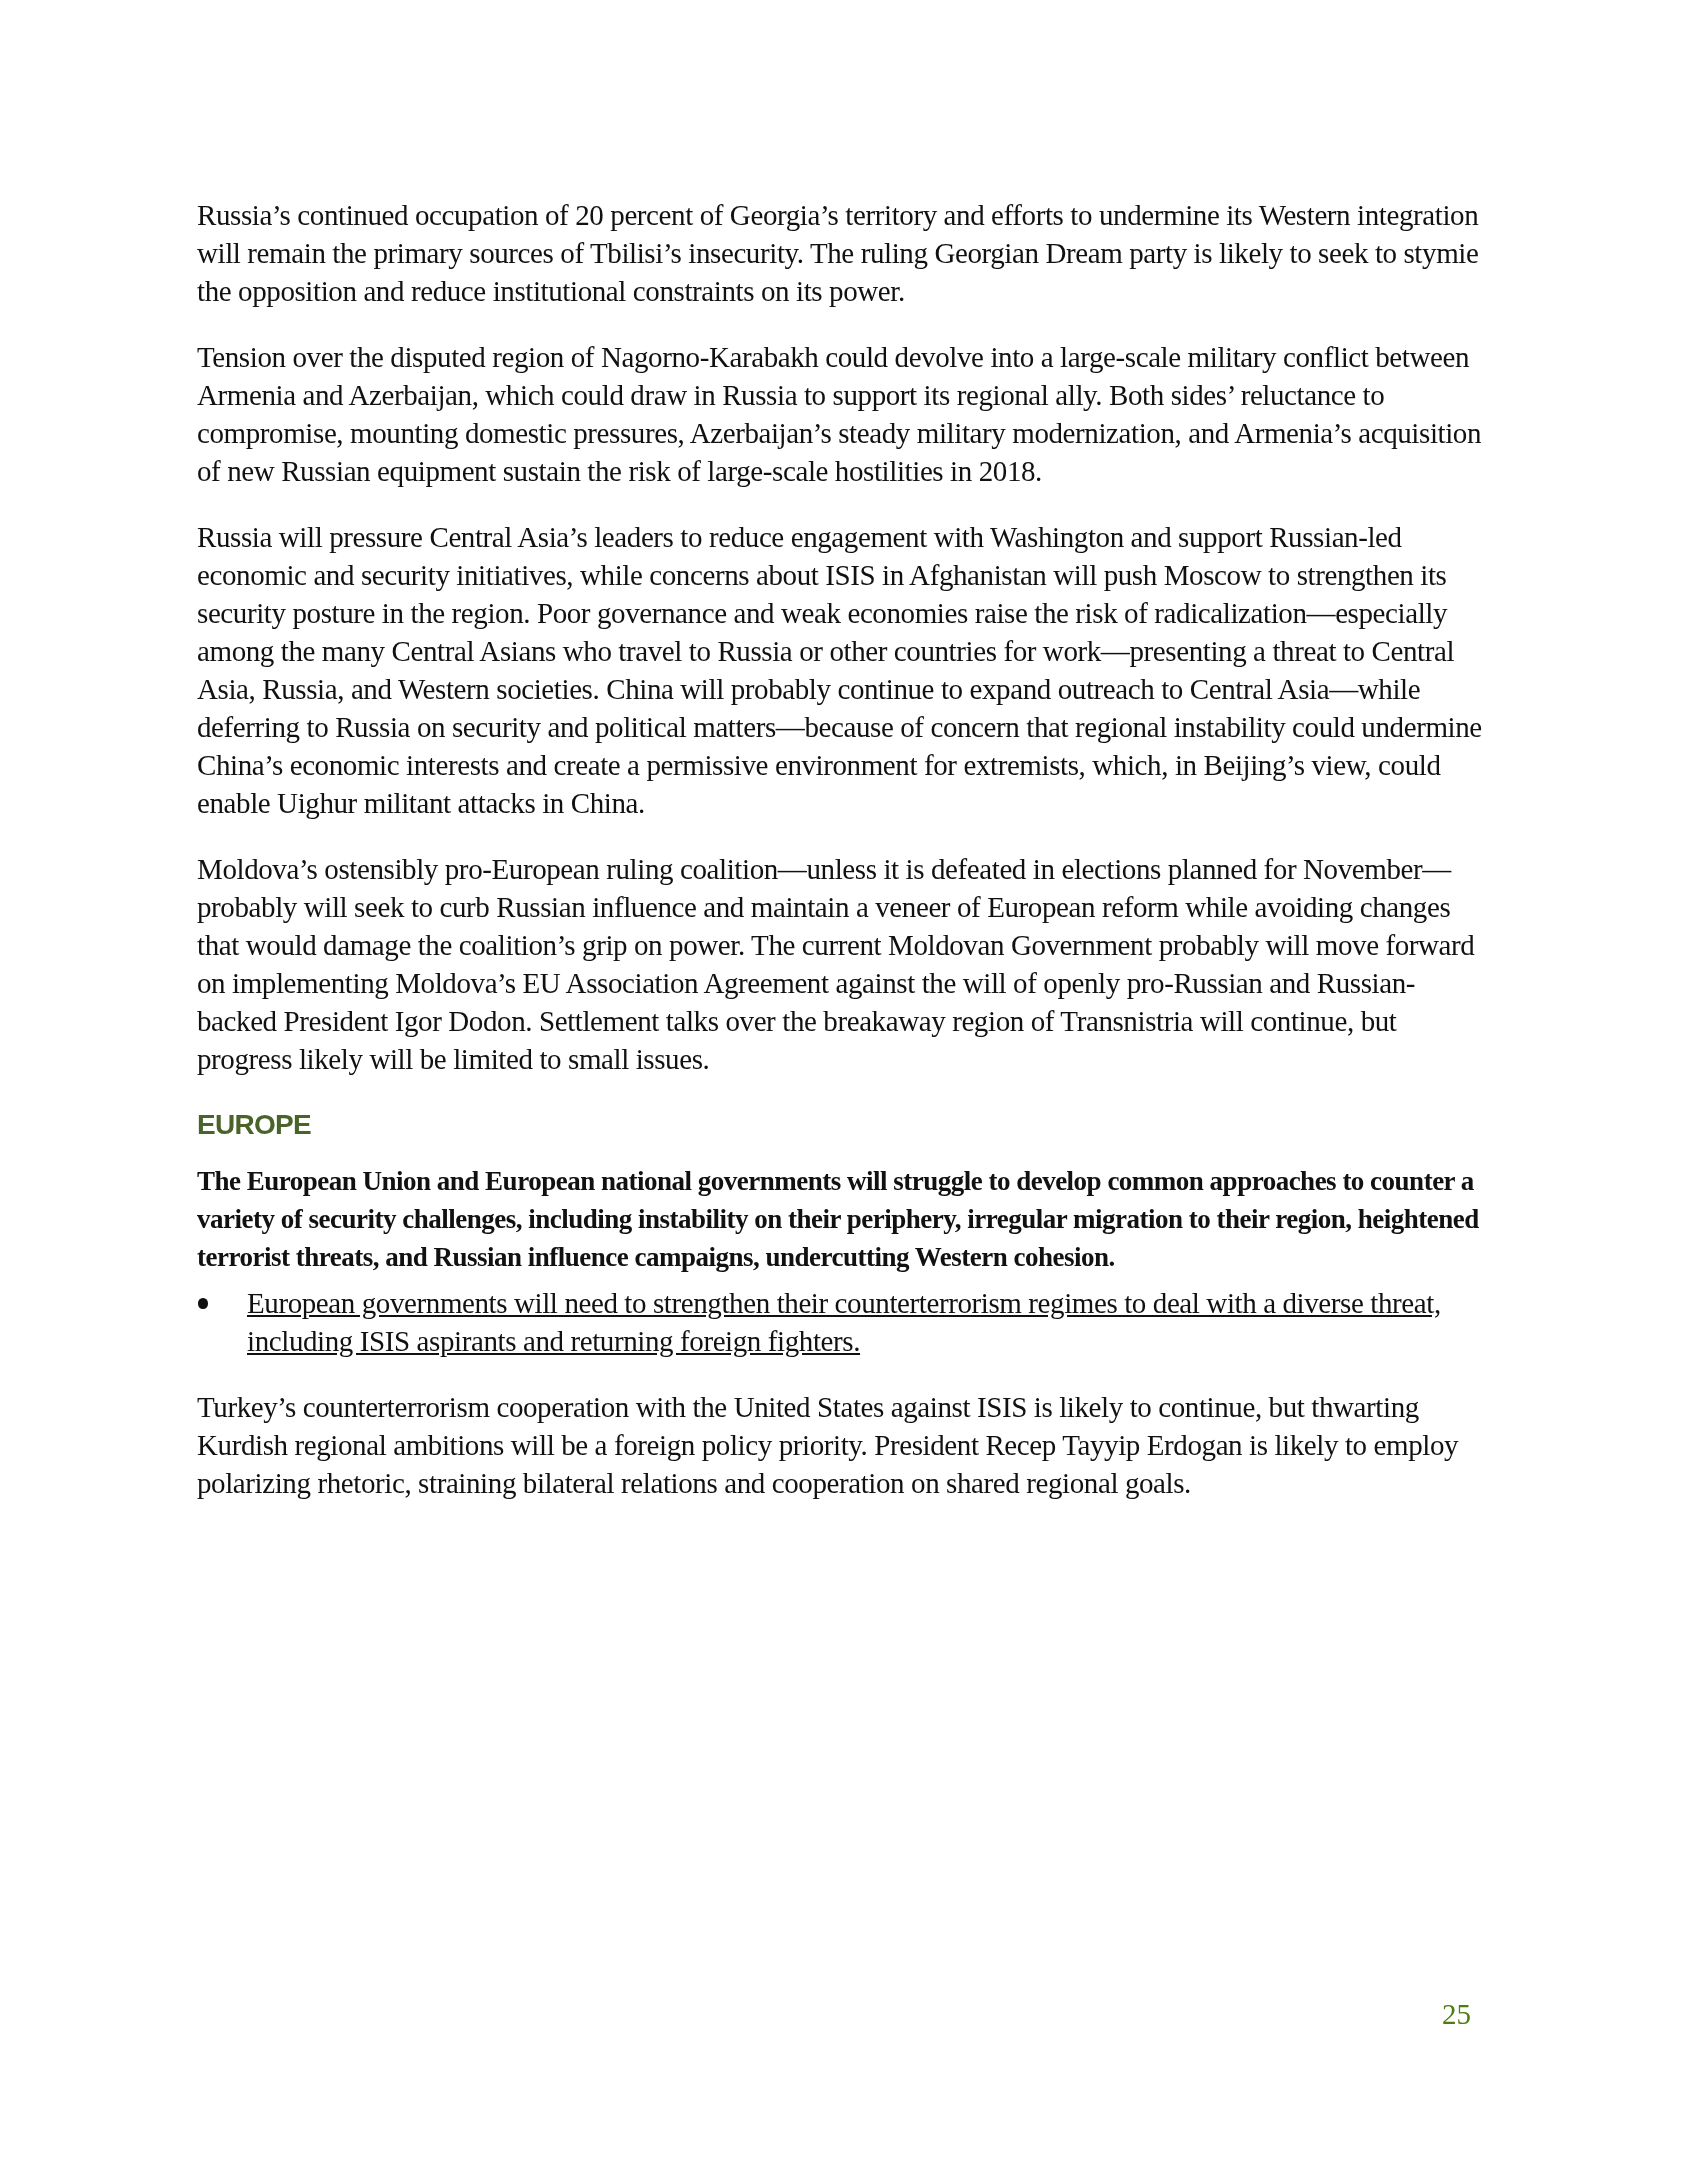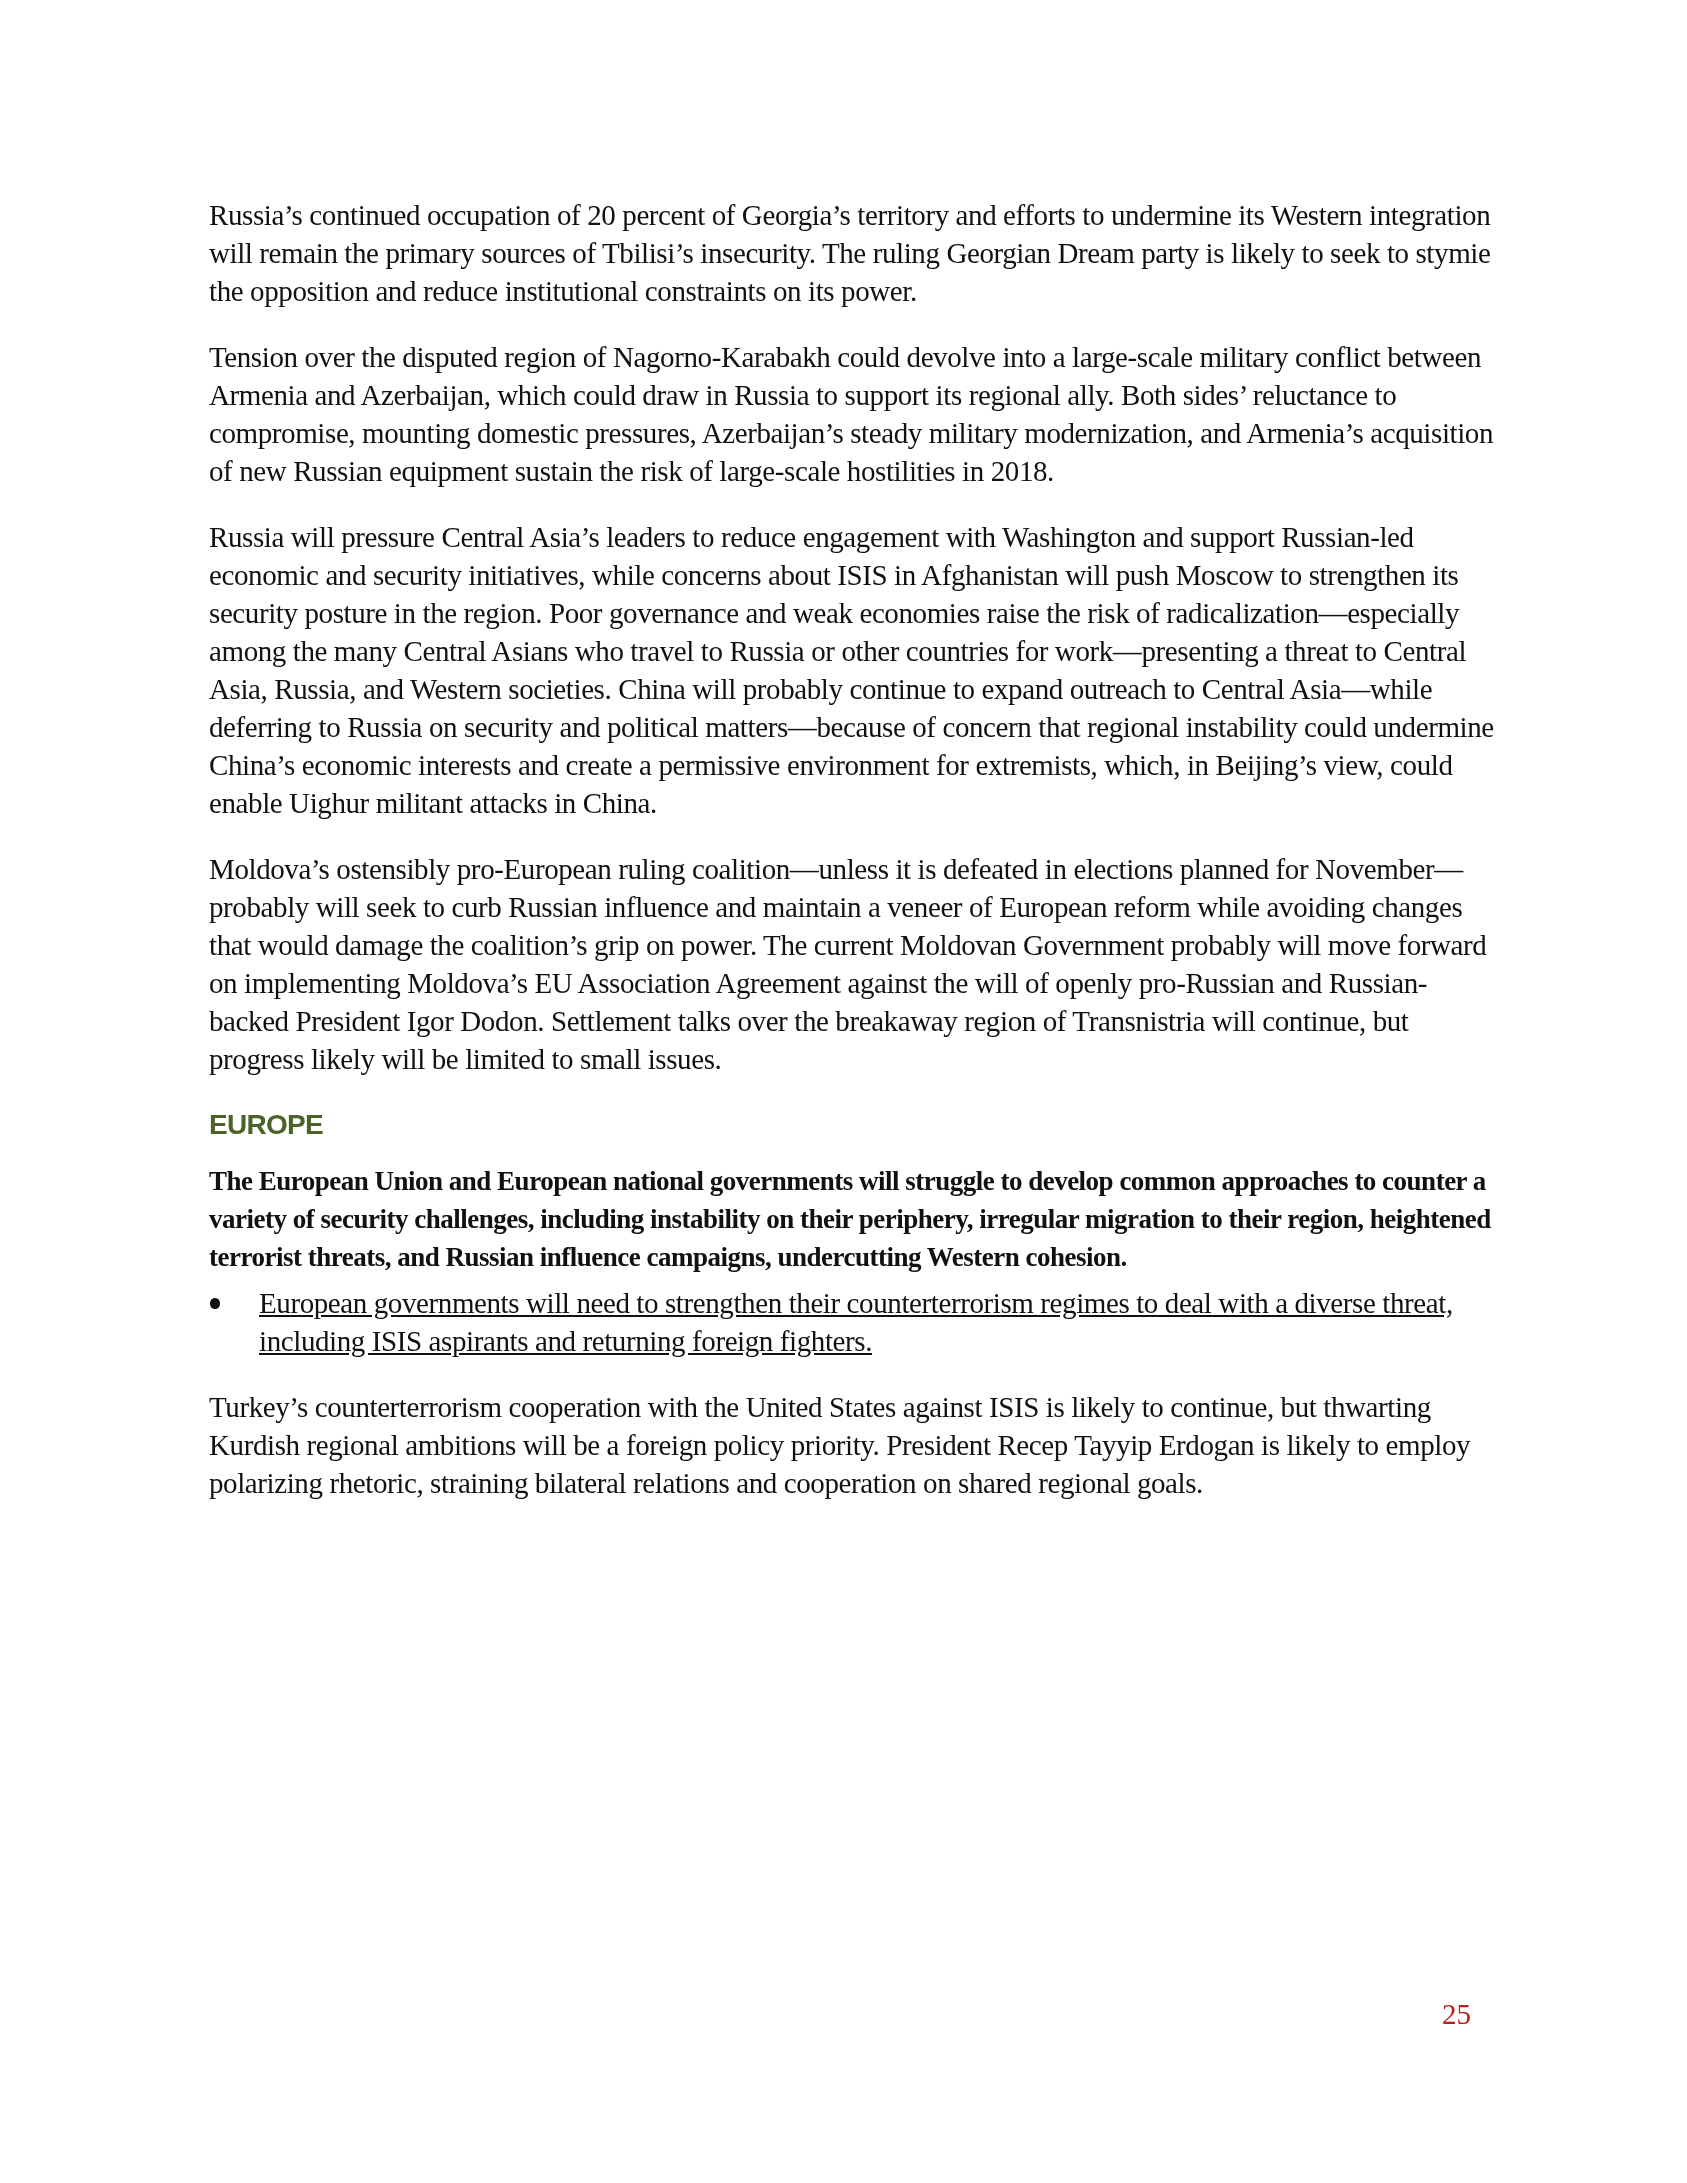--- a/index.html
+++ b/index.html
@@ -1,17 +1,17 @@
 <!DOCTYPE html>
 <html style="font-size:10.6px"><head>
 <meta charset="utf-8">
 <style>
   html, body { margin: 0; padding: 0; background: #ffffff; }
   body { width: 1687px; height: 2183px; position: relative; overflow: hidden; }
-  .page { position: absolute; left: 197px; top: 196px; width: 1297px; margin-left: 12px; }
+  .page { position: absolute; left: 197px; top: 196px; width: 1297px; }
   .para {
     font-family: "Liberation Serif", "DejaVu Serif", serif;
     font-size: 29px; line-height: 38px; color: #111111;
     margin: 0 0 28px 0; letter-spacing: -0.4px;
   }
   .heading {
     font-family: "Liberation Sans", "DejaVu Sans", sans-serif;
     font-weight: bold; font-size: 28px; color: #4a6328;
     margin: 18.5px 0 18.5px 0; line-height: 37px; letter-spacing: -0.7px;
   }
@@ -29,21 +29,21 @@
     margin-bottom: 38px; letter-spacing: -0.4px;
   }
   ul.bullets li:last-child { margin-bottom: 0; text-decoration: underline; }
   .bullet-dot {
     position: absolute; left: 1.3px; top: 14.6px;
     width: 9.3px; height: 10.6px; border-radius: 50%; background: #111111;
   }
   .page-number {
     position: absolute; left: 1442px; top: 1998px;
     font-family: "Liberation Serif", "DejaVu Serif", serif;
-    font-size: 29px; color: #b91c1c;
+    font-size: 29px; color: #4d7c0f;
   }
 </style>
 </head>
 <body>
 
 <div class="page">
   <p class="para">Russia’s continued occupation of 20 percent of Georgia’s territory and efforts to undermine its Western integration will remain the primary sources of Tbilisi’s insecurity.  The ruling Georgian Dream party is likely to seek to stymie the opposition and reduce institutional constraints on its power.</p>
   <p class="para">Tension over the disputed region of Nagorno-Karabakh could devolve into a large-scale military conflict between Armenia and Azerbaijan, which could draw in Russia to support its regional ally.  Both sides’ reluctance to compromise, mounting domestic pressures, Azerbaijan’s steady military modernization, and Armenia’s acquisition of new Russian equipment sustain the risk of large-scale hostilities in 2018.</p>
   <p class="para">Russia will pressure Central Asia’s leaders to reduce engagement with Washington and support Russian-led economic and security initiatives, while concerns about ISIS in Afghanistan will push Moscow to strengthen its security posture in the region.  Poor governance and weak economies raise the risk of radicalization—especially among the many Central Asians who travel to Russia or other countries for work—presenting a threat to Central Asia, Russia, and Western societies.  China will probably continue to expand outreach to Central Asia—while deferring to Russia on security and political matters—because of concern that regional instability could undermine China’s economic interests and create a permissive environment for extremists, which, in Beijing’s view, could enable Uighur militant attacks in China.</p>
   <p class="para">Moldova’s ostensibly pro-European ruling coalition—unless it is defeated in elections planned for November—probably will seek to curb Russian influence and maintain a veneer of European reform while avoiding changes that would damage the coalition’s grip on power.  The current Moldovan Government probably will move forward on implementing Moldova’s EU Association Agreement against the will of openly pro-Russian and Russian-backed President Igor Dodon.  Settlement talks over the breakaway region of Transnistria will continue, but progress likely will be limited to small issues.</p>

